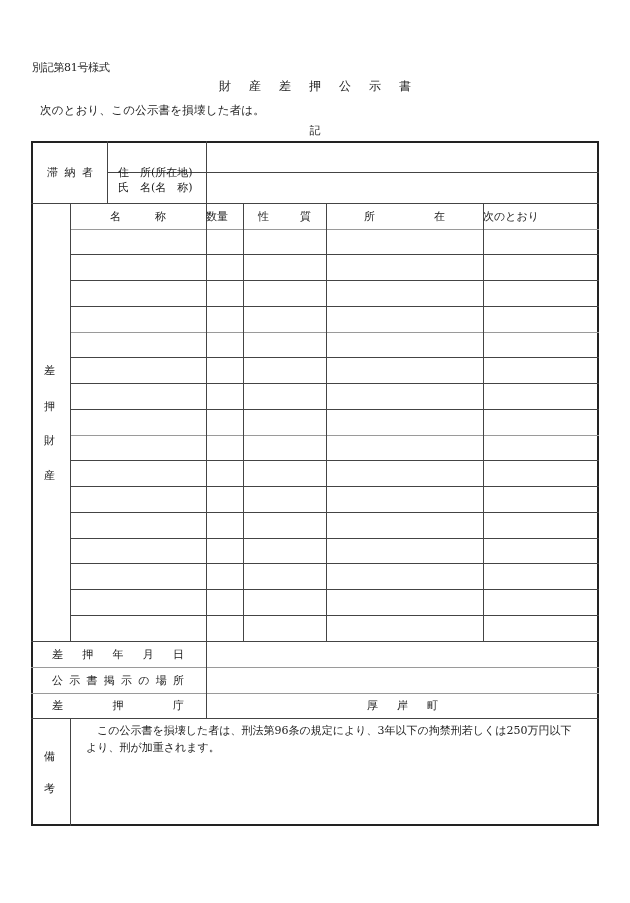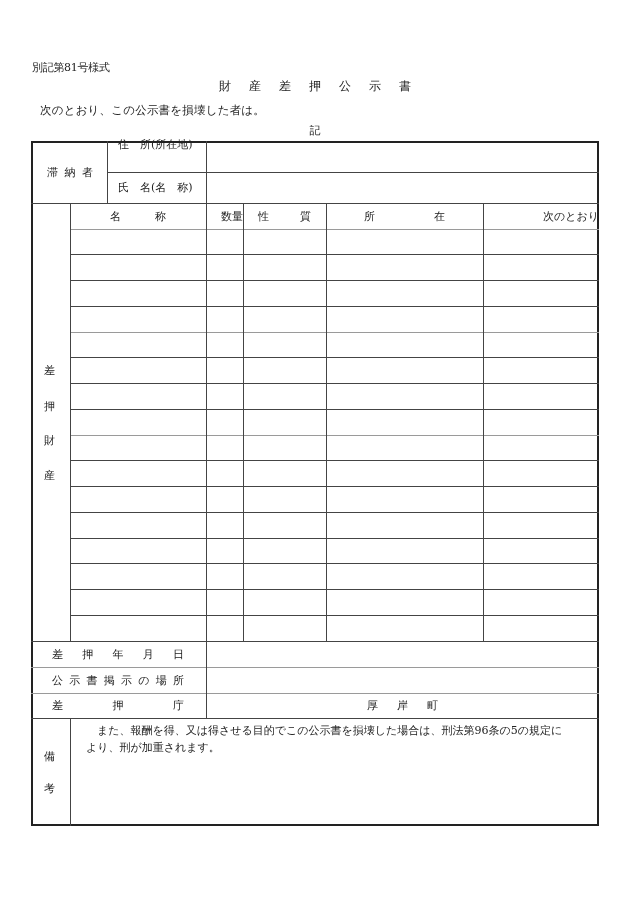--- a/index.html
+++ b/index.html
@@ -51,21 +51,21 @@
     .vline { position: absolute; width: 0; border-left: 1px solid #444; }
 
     .cell-text {
       position: absolute;
       font-size: 11px;
       white-space: nowrap;
       display: flex;
       align-items: center;
     }
     .spread { justify-content: space-between; }
-    .center { justify-content: flex-end; }
+    .center { justify-content: flex-start; }
     .input-cell {
       position: absolute;
       background: transparent;
     }
     .remarks p {
       margin: 0;
       font-size: 11px;
       line-height: 17px;
       white-space: nowrap;
     }
@@ -121,21 +121,21 @@
   <div class="vline" style="left:483px; top:203px; height:438px;"></div>
   <div class="vline" style="left:206px; top:641px; height:77px;"></div>
   <div class="vline" style="left:70px; top:718px; height:108px;"></div>
 </div>
 
 <div class="cell-text spread" style="left:47px; top:141px; width:46px; height:62px;">
   <span>滞</span>
   <span>納</span>
   <span>者</span>
 </div>
-<div class="cell-text" style="left:118px; top:129px; height:31px;">住　所(所在地)</div>
+<div class="cell-text" style="left:118px; top:157px; height:31px;">住　所(所在地)</div>
 <div class="input-cell" style="left:207px; top:142px; width:391px; height:30px;"></div>
 <div class="cell-text" style="left:118px; top:172px; height:31px;">氏　名(名　称)</div>
 <div class="input-cell" style="left:207px; top:173px; width:391px; height:30px;"></div>
 
 <div class="abs" style="left:44px; top:363px; font-size:11px;">差</div>
 <div class="abs" style="left:44px; top:399px; font-size:11px;">押</div>
 <div class="abs" style="left:44px; top:433px; font-size:11px;">財</div>
 <div class="abs" style="left:44px; top:468px; font-size:11px;">産</div>
 
 <div class="cell-text spread" style="left:110px; top:203px; width:56px; height:26px;">
@@ -301,15 +301,15 @@
 <div class="cell-text spread" style="left:367px; top:693px; width:71px; height:25px;">
   <span>厚</span>
   <span>岸</span>
   <span>町</span>
 </div>
 
 <div class="abs" style="left:44px; top:749px; font-size:11px;">備</div>
 <div class="abs" style="left:44px; top:781px; font-size:11px;">考</div>
 
 <div class="abs remarks" style="left:86px; top:722px; width:510px;">
-  <p>　また、報酬を得、又は得させる目的でこの公示書を損壊した場合は、刑法第96条の5の規定に</p>
+  <p>　この公示書を損壊した者は、刑法第96条の規定により、3年以下の拘禁刑若しくは250万円以下</p>
   <p>より、刑が加重されます。</p>
 </div>
 
 </body></html>

